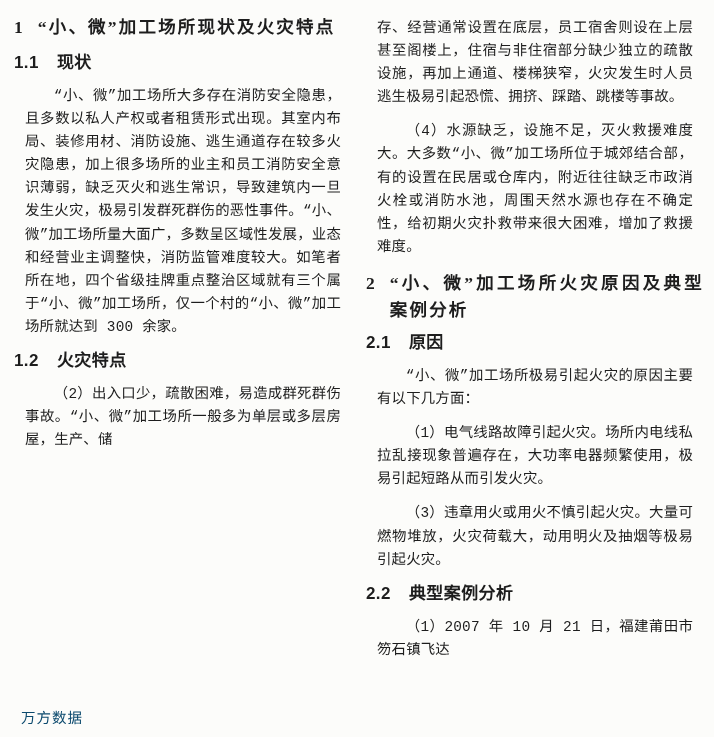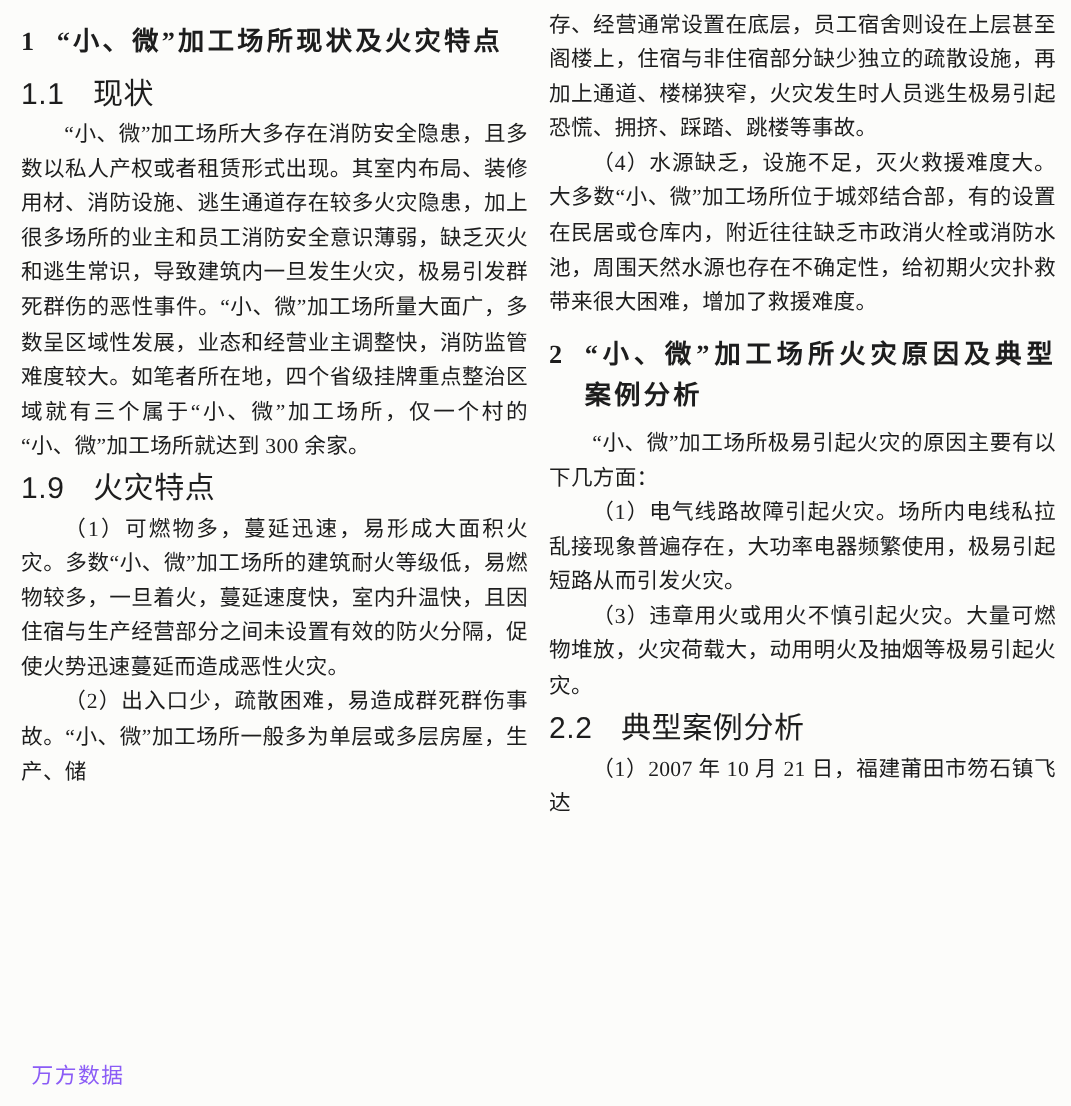--- a/index.html
+++ b/index.html
@@ -24,21 +24,21 @@
     gap: 14px;
   }
   .col {
     width: 338px;
     box-sizing: border-box;
     font-size: 14.4px;
     line-height: 23.1px;
     text-align: justify;
     letter-spacing: 0.2px;
   }
-  p { margin: 0; }
+  p { margin: 11px; font-family: Liberation Mono, monospace; }
   p.indent { text-indent: 2em; }
 
   
   .h1 {
     display: flex;
     font-weight: bold;
     font-size: 17.5px;
     line-height: 27px;
     letter-spacing: 2.2px;
     margin: 8px 0 11px 0;
@@ -47,35 +47,35 @@
     flex: 0 0 auto;
     margin-right: 15px;
     letter-spacing: 0;
   }
   .h1 .h1-title { flex: 1 1 auto; }
   .h1.mid { margin: 9px 0 8px 0; }
 
   
   .h2 {
     font-family: "Liberation Sans", "DejaVu Sans", sans-serif;
-    font-weight: normal;
-    font-size: 20px;
+    font-weight: bold;
+    font-size: 17px;
     line-height: 22px;
     margin: 5px 0 5px 0;
     letter-spacing: 0.4px;
   }
   .h2 .h2-num { margin-right: 13px; }
 
   .watermark {
     position: absolute;
     left: 21px;
     bottom: 10px;
     font-size: 14.5px;
     letter-spacing: 1px;
-    color: #8b5cf6;
+    color: #0c4a6e;
     font-family: Liberation Serif, serif;
   }
 </style>
 </head>
 <body>
 
 <div class="page">
   <div class="columns">
 
     <div class="col">
@@ -85,37 +85,40 @@
       </div>
 
       <div class="h2">
         <span class="h2-num">1.1</span>
         <span class="h2-title">现状</span>
       </div>
 
       <p class="indent">“小、微”加工场所大多存在消防安全隐患，且多数以私人产权或者租赁形式出现。其室内布局、装修用材、消防设施、逃生通道存在较多火灾隐患，加上很多场所的业主和员工消防安全意识薄弱，缺乏灭火和逃生常识，导致建筑内一旦发生火灾，极易引发群死群伤的恶性事件。“小、微”加工场所量大面广，多数呈区域性发展，业态和经营业主调整快，消防监管难度较大。如笔者所在地，四个省级挂牌重点整治区域就有三个属于“小、微”加工场所，仅一个村的“小、微”加工场所就达到 300 余家。</p>
 
       <div class="h2">
-        <span class="h2-num">1.9</span>
+        <span class="h2-num">1.2</span>
         <span class="h2-title">火灾特点</span>
       </div>
 
-      <p class="indent">（1）可燃物多，蔓延迅速，易形成大面积火灾。多数“小、微”加工场所的建筑耐火等级低，易燃物较多，一旦着火，蔓延速度快，室内升温快，且因住宿与生产经营部分之间未设置有效的防火分隔，促使火势迅速蔓延而造成恶性火灾。</p>
       <p class="indent">（2）出入口少，疏散困难，易造成群死群伤事故。“小、微”加工场所一般多为单层或多层房屋，生产、储</p>
     </div>
 
     <div class="col">
       <p>存、经营通常设置在底层，员工宿舍则设在上层甚至阁楼上，住宿与非住宿部分缺少独立的疏散设施，再加上通道、楼梯狭窄，火灾发生时人员逃生极易引起恐慌、拥挤、踩踏、跳楼等事故。</p>
       <p class="indent">（4）水源缺乏，设施不足，灭火救援难度大。大多数“小、微”加工场所位于城郊结合部，有的设置在民居或仓库内，附近往往缺乏市政消火栓或消防水池，周围天然水源也存在不确定性，给初期火灾扑救带来很大困难，增加了救援难度。</p>
 
       <div class="h1 mid">
         <span class="h1-num">2</span>
         <span class="h1-title">“小、微”加工场所火灾原因及典型案例分析</span>
       </div>
 
+      <div class="h2">
+        <span class="h2-num">2.1</span>
+        <span class="h2-title">原因</span>
+      </div>
 
       <p class="indent">“小、微”加工场所极易引起火灾的原因主要有以下几方面：</p>
       <p class="indent">（1）电气线路故障引起火灾。场所内电线私拉乱接现象普遍存在，大功率电器频繁使用，极易引起短路从而引发火灾。</p>
       <p class="indent">（3）违章用火或用火不慎引起火灾。大量可燃物堆放，火灾荷载大，动用明火及抽烟等极易引起火灾。</p>
 
       <div class="h2">
         <span class="h2-num">2.2</span>
         <span class="h2-title">典型案例分析</span>
       </div>
 

